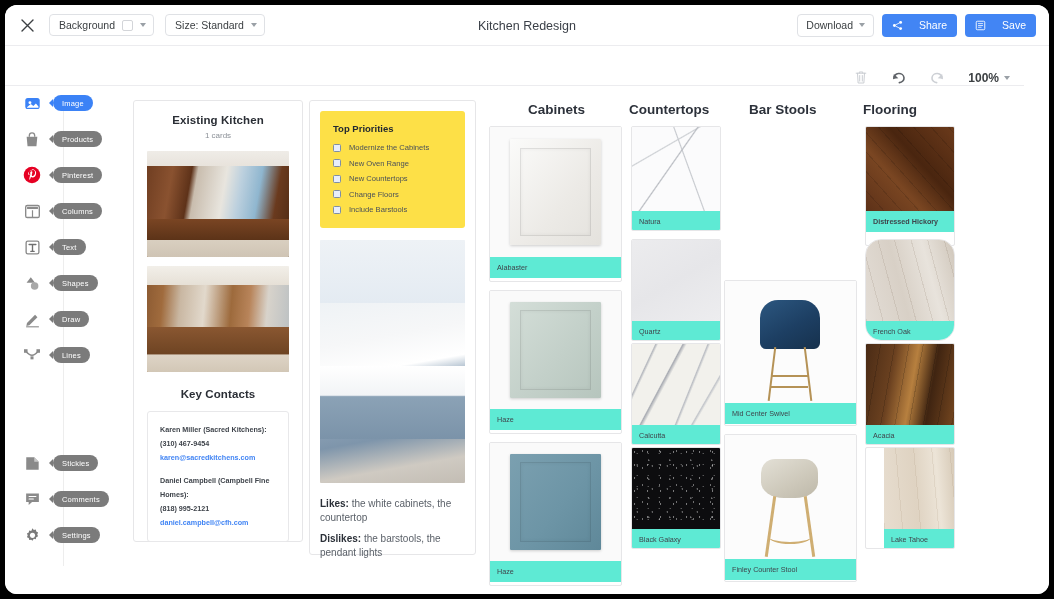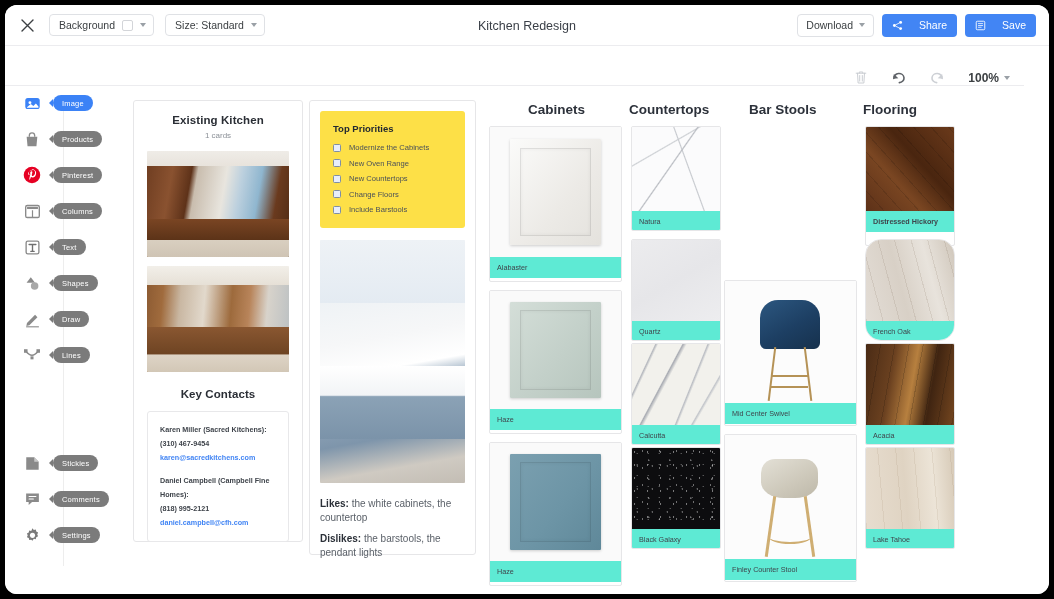--- a/index.html
+++ b/index.html
@@ -615,19 +615,19 @@
       <div class="sw-label">Distressed Hickory</div>
     </div>
     <div class="sw-card" style="left:740px; top:153px; width:90px; height:102px;border-radius:16px;">
       <div class="sw-img f-oak" style="height:81px;"></div>
       <div class="sw-label">French Oak</div>
     </div>
     <div class="sw-card" style="left:740px; top:257px; width:90px; height:102px;">
       <div class="sw-img f-acacia" style="height:81px;"></div>
       <div class="sw-label">Acacia</div>
     </div>
-    <div class="sw-card" style="left:740px; top:361px; width:90px; height:102px;">
+    <div class="sw-card" style="left:740px; top:361px; width:90px; height:102px;padding-left:18px;">
       <div class="sw-img f-tahoe" style="height:81px;"></div>
       <div class="sw-label">Lake Tahoe</div>
     </div>
 
   </div>
 </div>
 
 </body></html>

